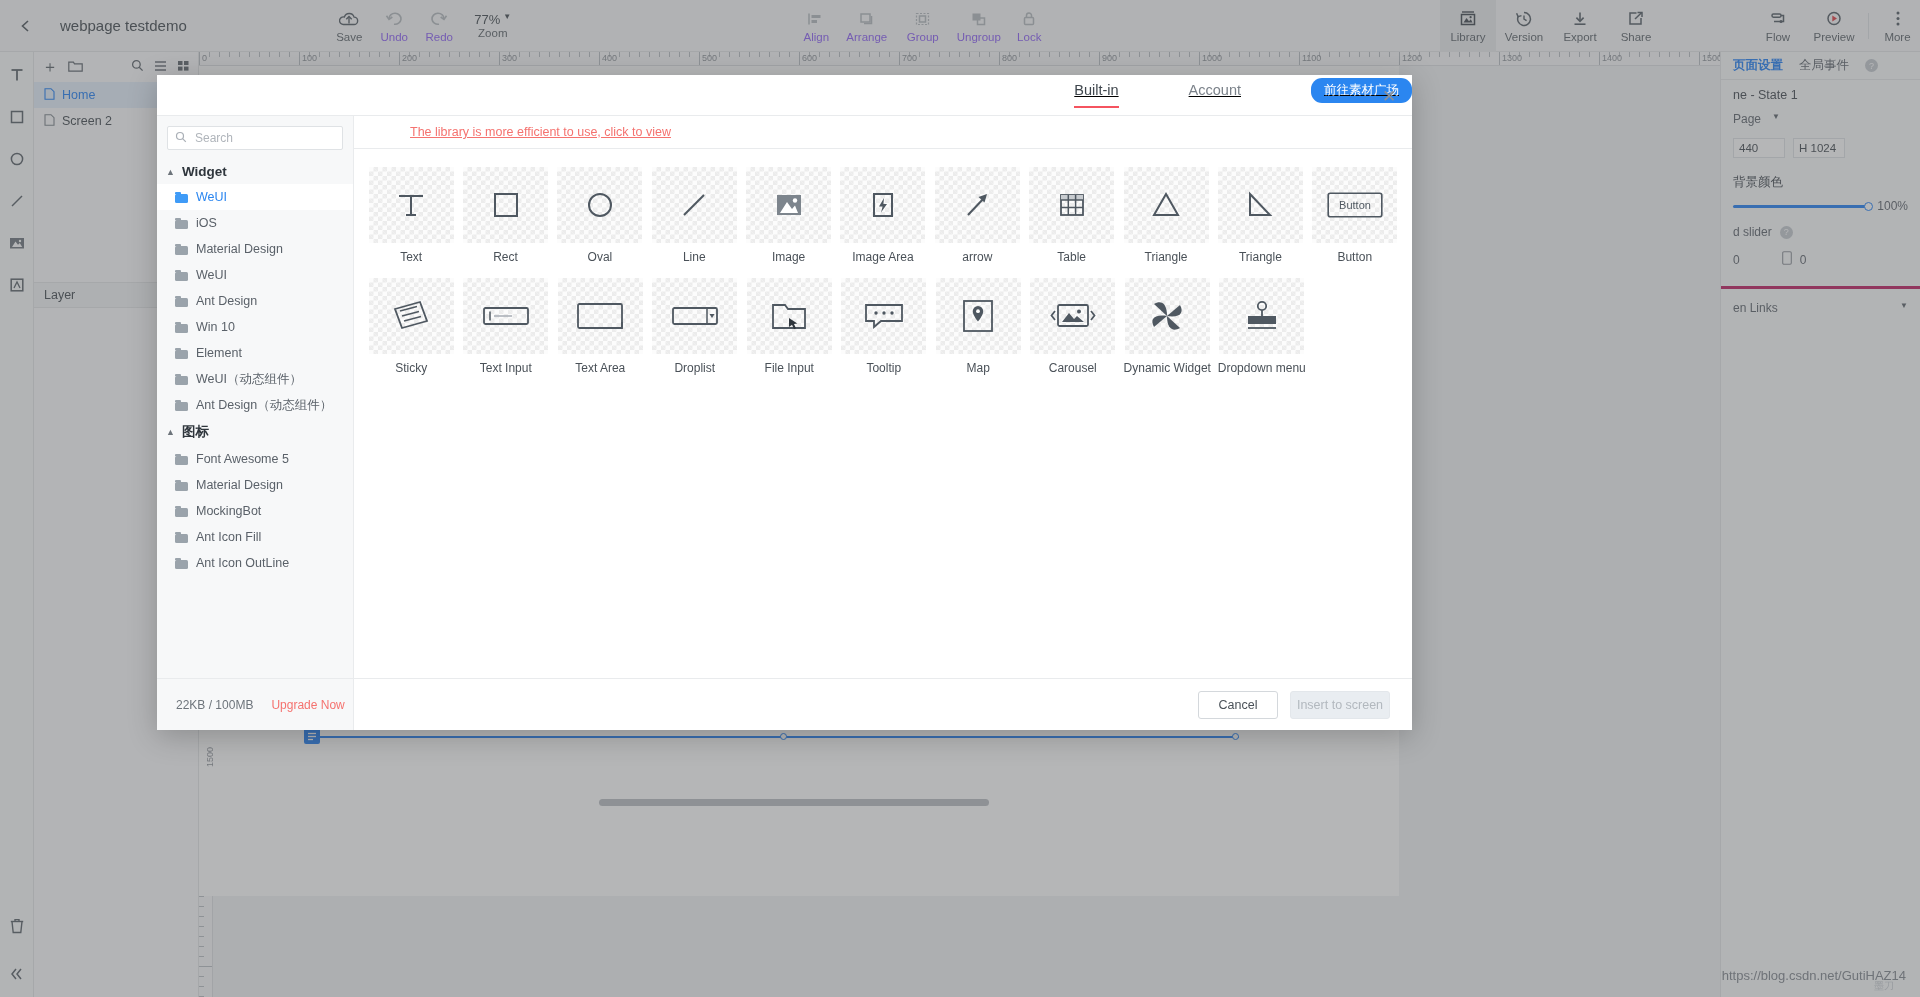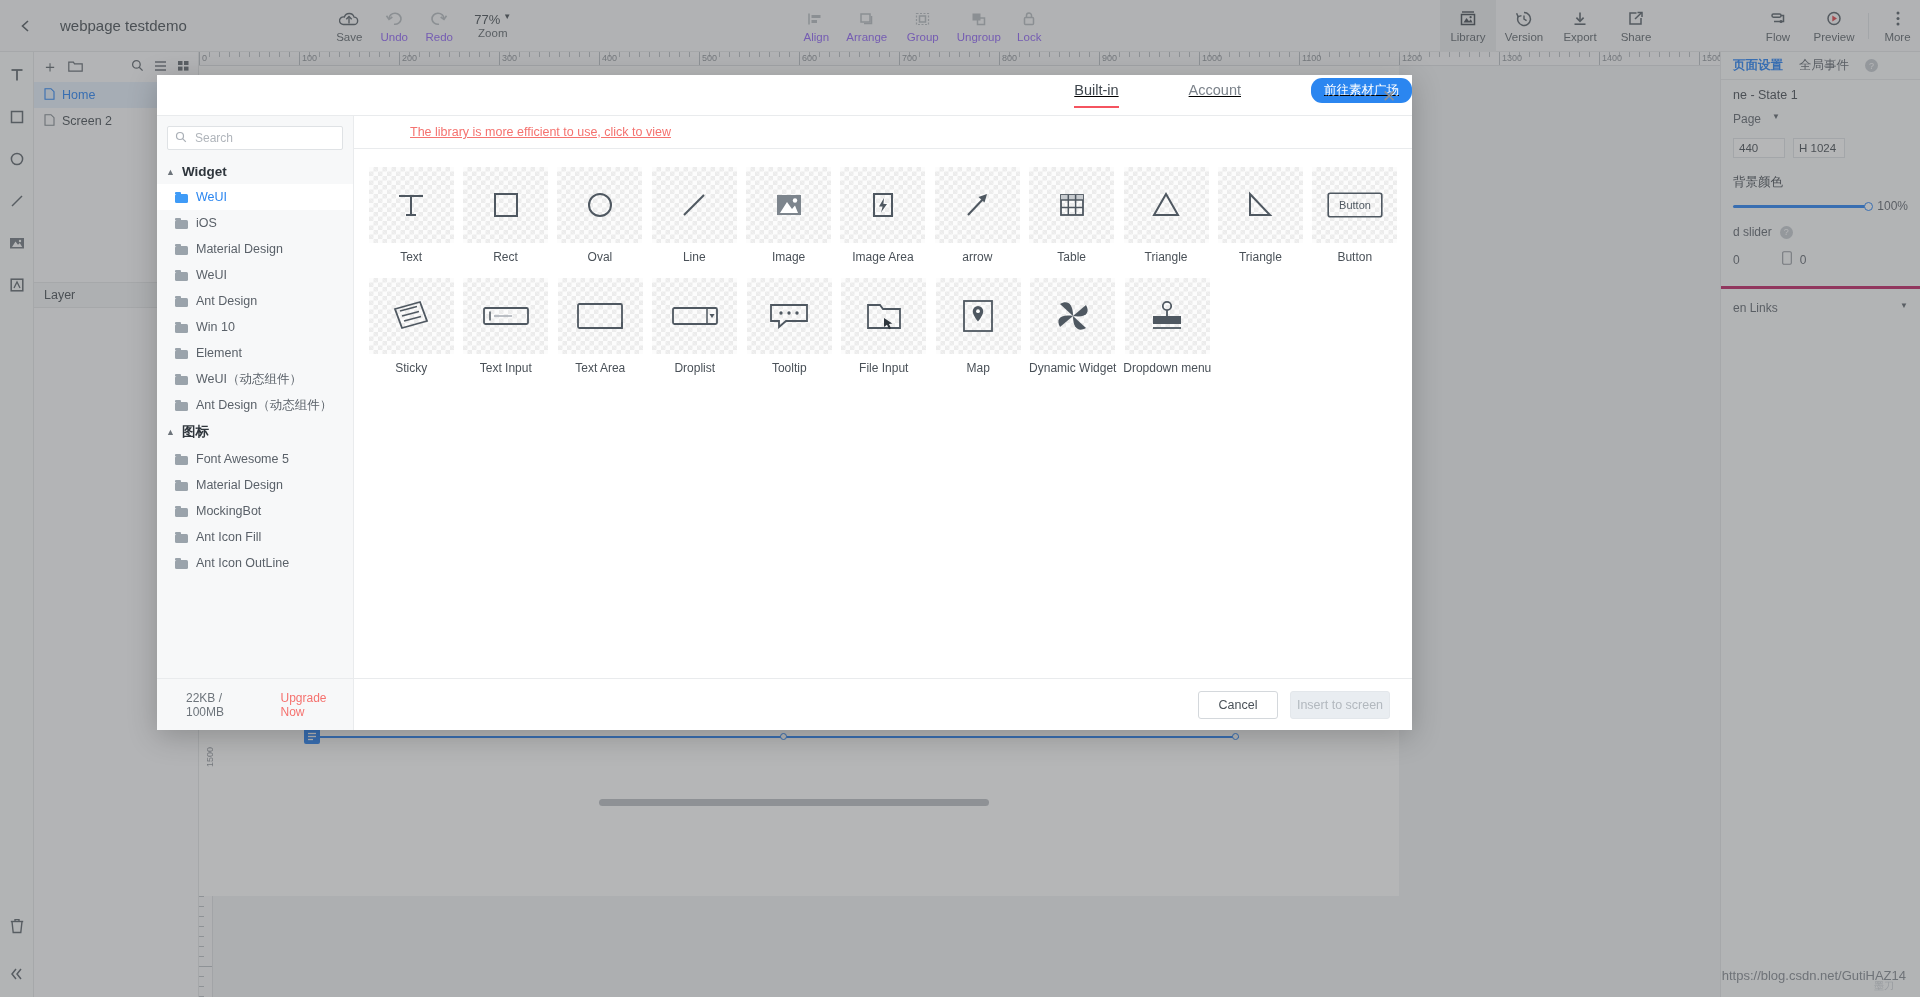--- a/index.html
+++ b/index.html
@@ -165,21 +165,21 @@
       linear-gradient(45deg, #ececec 25%, transparent 25%, transparent 75%, #ececec 75%),
       linear-gradient(45deg, #ececec 25%, transparent 25%, transparent 75%, #ececec 75%);
     background-size:9px 9px;
     background-position:0 0, 4.5px 4.5px;
   }
   .cell-label { margin-top:7px; font-size:12px; color:#4a5158; text-align:center; white-space:nowrap;}
 
   .modal-foot { height:52px; border-top:1px solid #e9ebed; display:flex; align-items:center; }
   .foot-left { width:197px; background:#f7f8f9; height:100%; display:flex; align-items:center;
                padding-left:19px; gap:18px; border-right:1px solid #e9ebed; }
-  .quota { font-size:12px; color:#6d747b;margin-left:10px; }
+  .quota { font-size:12px; color:#6d747b; }
   .upgrade { font-size:12px; color:#f5726f; cursor:pointer; }
   .foot-right { flex:1; display:flex; align-items:center; justify-content:flex-end; gap:12px; padding-right:22px; }
   .btn { height:28px; min-width:80px; border-radius:3px; font-size:12.5px;
          display:flex; align-items:center; justify-content:center; cursor:pointer; }
   .btn-cancel { border:1px solid #d4d8dc; background:#fff; color:#4a5158; }
   .btn-primary-disabled { background:#e9edf1; color:#b2b8be; border:1px solid #e3e7eb; min-width:100px; cursor:default; }
 
   .watermark { position:absolute; right:14px; bottom:14px; font-size:13px; color:#7f858c; }
   .wm-faint { position:absolute; right:26px; bottom:4px; font-size:10px; color:#c9ced3; }
 </style>
@@ -1085,51 +1085,63 @@
                   <rect x="2" y="5" width="44" height="16" rx="1.5" fill="none" stroke="#4f5861" stroke-width="1.8"></rect>
                   <line x1="36" y1="5" x2="36" y2="21" stroke="#4f5861" stroke-width="1.5"></line>
                   <polygon points="38.5,11 43.5,11 41,15" fill="#4f5861"></polygon>
                 </svg>
               </div>
               <div class="cell-label">Droplist</div>
             </div>
 
             <div class="cell">
               <div class="thumb">
+                <svg width="44" height="34" viewBox="0 0 44 34">
+                  <path d="M6,6 h12 l3,4 h17 v19 h-32 z" fill="none" stroke="#4f5861" stroke-width="1.8"></path>
+                  <path d="M22,19 l0,9 l3,-2.2 l2,4.5 l2,-1 l-2,-4.3 l3.3,-0.5 z" fill="#2f363d"></path>
+                </svg>
+              </div>
+              <div class="cell-label">File Input</div>
+            </div>
+
+            <div class="cell">
+              <div class="thumb">
                 <svg width="44" height="32" viewBox="0 0 44 32">
                   <path d="M4,5 h36 v16 h-21 l-7,6 v-6 h-8 z" fill="none" stroke="#4f5861" stroke-width="1.8"></path>
                   <circle cx="14" cy="13" r="1.7" fill="#4f5861"></circle>
                   <circle cx="22" cy="13" r="1.7" fill="#4f5861"></circle>
                   <circle cx="30" cy="13" r="1.7" fill="#4f5861"></circle>
                 </svg>
               </div>
               <div class="cell-label">Tooltip</div>
             </div>
 
             <div class="cell">
               <div class="thumb">
-                <svg width="44" height="34" viewBox="0 0 44 34">
-                  <path d="M6,6 h12 l3,4 h17 v19 h-32 z" fill="none" stroke="#4f5861" stroke-width="1.8"></path>
-                  <path d="M22,19 l0,9 l3,-2.2 l2,4.5 l2,-1 l-2,-4.3 l3.3,-0.5 z" fill="#2f363d"></path>
-                </svg>
-              </div>
-              <div class="cell-label">File Input</div>
-            </div>
-
-            <div class="cell">
-              <div class="thumb">
                 <svg width="40" height="36" viewBox="0 0 40 36">
                   <rect x="6" y="3" width="28" height="30" fill="none" stroke="#4f5861" stroke-width="1.8"></rect>
                   <path d="M20,8 a5.2,5.2 0 0 1 5.2,5.2 c0,4.2 -5.2,10.3 -5.2,10.3 s-5.2,-6.1 -5.2,-10.3 a5.2,5.2 0 0 1 5.2,-5.2 z" fill="#4f5861"></path>
                   <circle cx="20" cy="13.2" r="1.9" fill="#ffffff"></circle>
                 </svg>
               </div>
               <div class="cell-label">Map</div>
             </div>
 
+            <div class="cell">
+              <div class="thumb">
+                <svg width="48" height="32" viewBox="0 0 48 32">
+                  <rect x="9" y="5" width="30" height="21" rx="1.5" fill="none" stroke="#4f5861" stroke-width="1.8"></rect>
+                  <polygon points="13,22 20,13 25,19 28,16 35,22" fill="#4f5861"></polygon>
+                  <circle cx="30" cy="11.5" r="2" fill="#4f5861"></circle>
+                  <polyline points="6,11 2.5,15.5 6,20" fill="none" stroke="#4f5861" stroke-width="1.8"></polyline>
+                  <polyline points="42,11 45.5,15.5 42,20" fill="none" stroke="#4f5861" stroke-width="1.8"></polyline>
+                </svg>
+              </div>
+              <div class="cell-label">Carousel</div>
+            </div>
 
             <div class="cell">
               <div class="thumb">
                 <svg width="40" height="36" viewBox="0 0 40 36">
                   <path d="M20,18 L7,6 C14,2 20,5 20,18 Z" fill="#4f5861"></path>
                   <path d="M20,18 L33,7 C37,14 34,20 20,18 Z" fill="#4f5861"></path>
                   <path d="M20,18 L33,30 C26,34 20,31 20,18 Z" fill="#4f5861"></path>
                   <path d="M20,18 L7,29 C3,22 6,16 20,18 Z" fill="#4f5861"></path>
                 </svg>
               </div>

